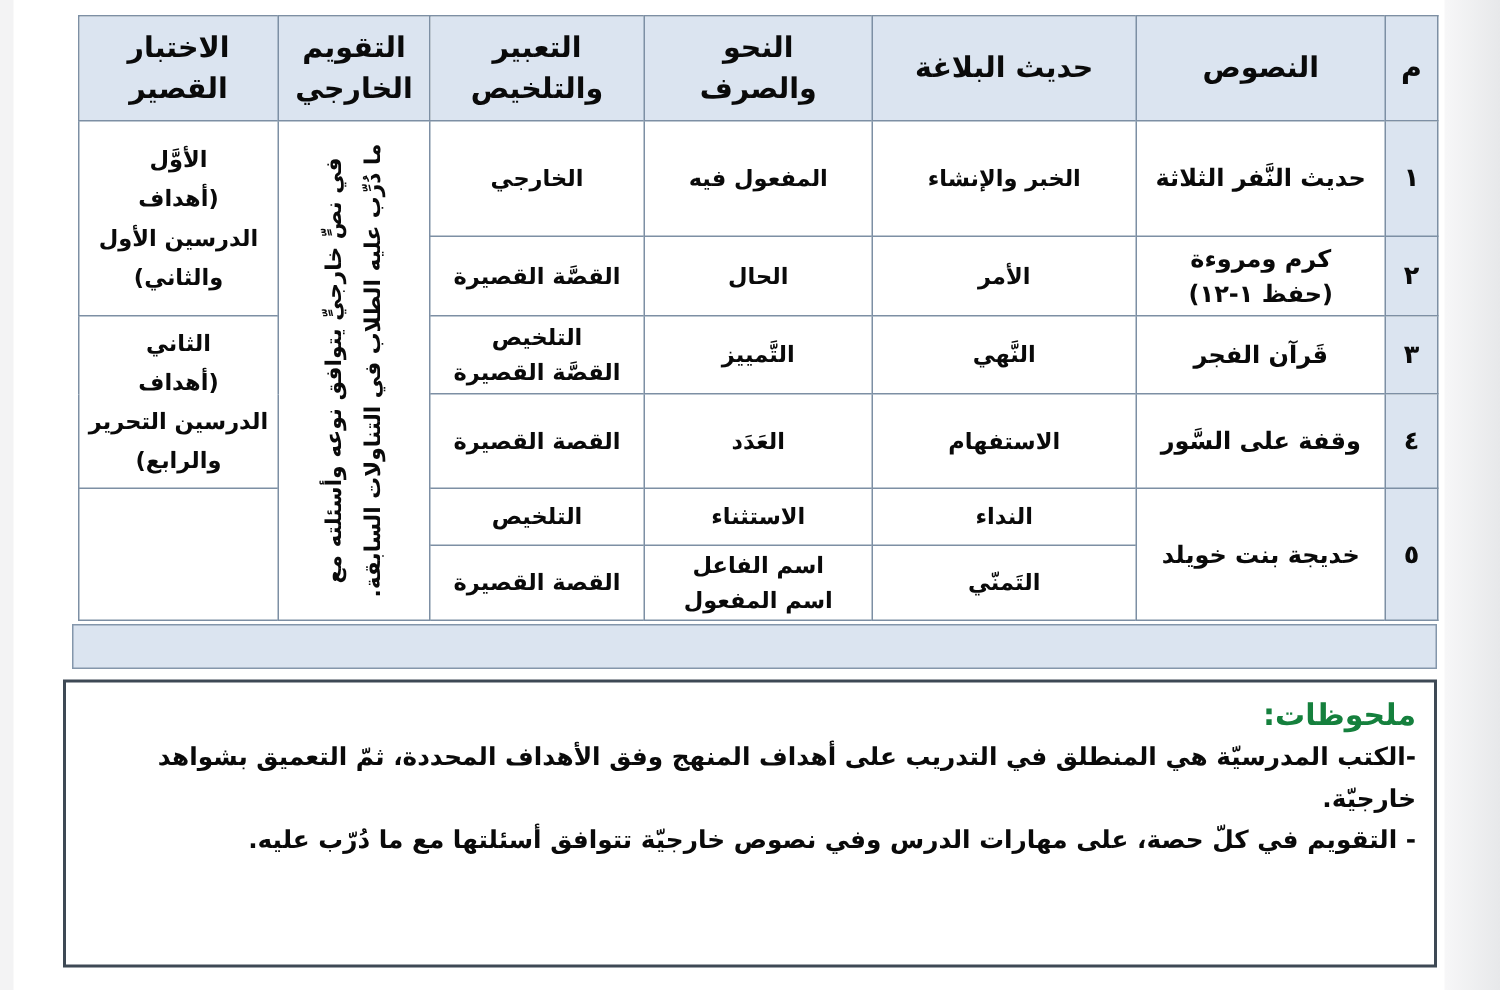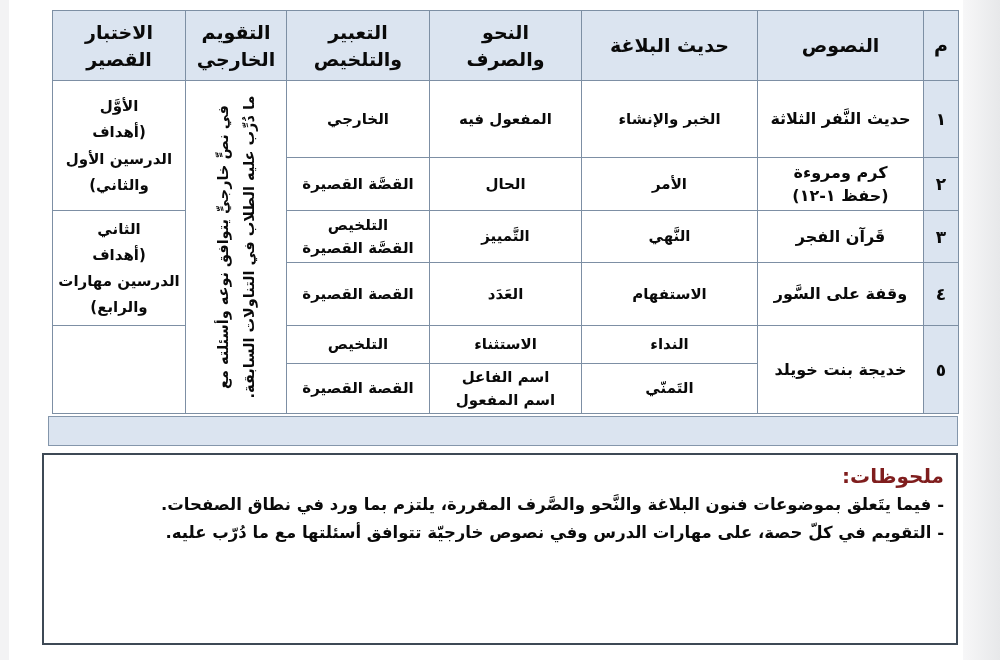--- a/index.html
+++ b/index.html
@@ -37,21 +37,21 @@
            white-space:nowrap; color:#0a0a0a; }
 
   
   .blue-band { position:absolute; top:416px; left:48px; width:910px; height:30px;
                background:#dbe4f0; border:1.6px solid #8496ab; }
 
   
   .notes-box { position:absolute; top:453px; left:42px; width:916px; height:192px;
                border:2px solid #3e4955; background:#ffffff; direction:rtl;
                padding:6px 12px 0 12px; }
-  .notes-title { font-size:20px; font-weight:bold; color:#7f1d1d; line-height:30px; text-align:right; }
+  .notes-title { font-size:20px; font-weight:bold; color:#15803d; line-height:30px; text-align:right; }
   .note-line   { font-size:16.5px; font-weight:bold; color:#0a0a0a; line-height:27.5px; text-align:right; }
 </style>
 </head>
 <body>
 
 <div class="page">
 
   <table class="plan">
     <colgroup>
       <col style="width:35px">
@@ -105,21 +105,21 @@
       </tr>
       <tr class="r3">
         <td class="numcell">٣</td>
         <td class="textcell">قَرآن الفجر</td>
         <td class="bodycell">النَّهي</td>
         <td class="bodycell">التَّمييز</td>
         <td class="bodycell">التلخيص
 القصَّة القصيرة</td>
         <td class="quizcell" rowspan="2">الثاني
 (أهداف
-الدرسين مهارات
+الدرسين التحرير
 والرابع)</td>
       </tr>
       <tr class="r4">
         <td class="numcell">٤</td>
         <td class="textcell">وقفة على السَّور</td>
         <td class="bodycell">الاستفهام</td>
         <td class="bodycell">العَدَد</td>
         <td class="bodycell">القصة القصيرة</td>
       </tr>
       <tr class="r5a">
@@ -136,20 +136,20 @@
 اسم المفعول</td>
         <td class="bodycell">القصة القصيرة</td>
       </tr>
     </tbody>
   </table>
 
   <div class="blue-band"></div>
 
   <div class="notes-box">
     <div class="notes-title">ملحوظات:</div>
-    <div class="note-line">- فيما يتَعلق بموضوعات فنون البلاغة والنَّحو والصَّرف المقررة، يلتزم بما ورد في نطاق الصفحات.</div>
+    <div class="note-line">-الكتب المدرسيّة هي المنطلق في التدريب على أهداف المنهج وفق الأهداف المحددة، ثمّ التعميق بشواهد خارجيّة.</div>
     <div class="note-line">- التقويم في كلّ حصة، على مهارات الدرس وفي نصوص خارجيّة تتوافق أسئلتها مع ما دُرّب عليه.</div>
   </div>
 
   <div class="edge-right"></div>
   <div class="edge-left"></div>
 
 </div>
 
 </body></html>

